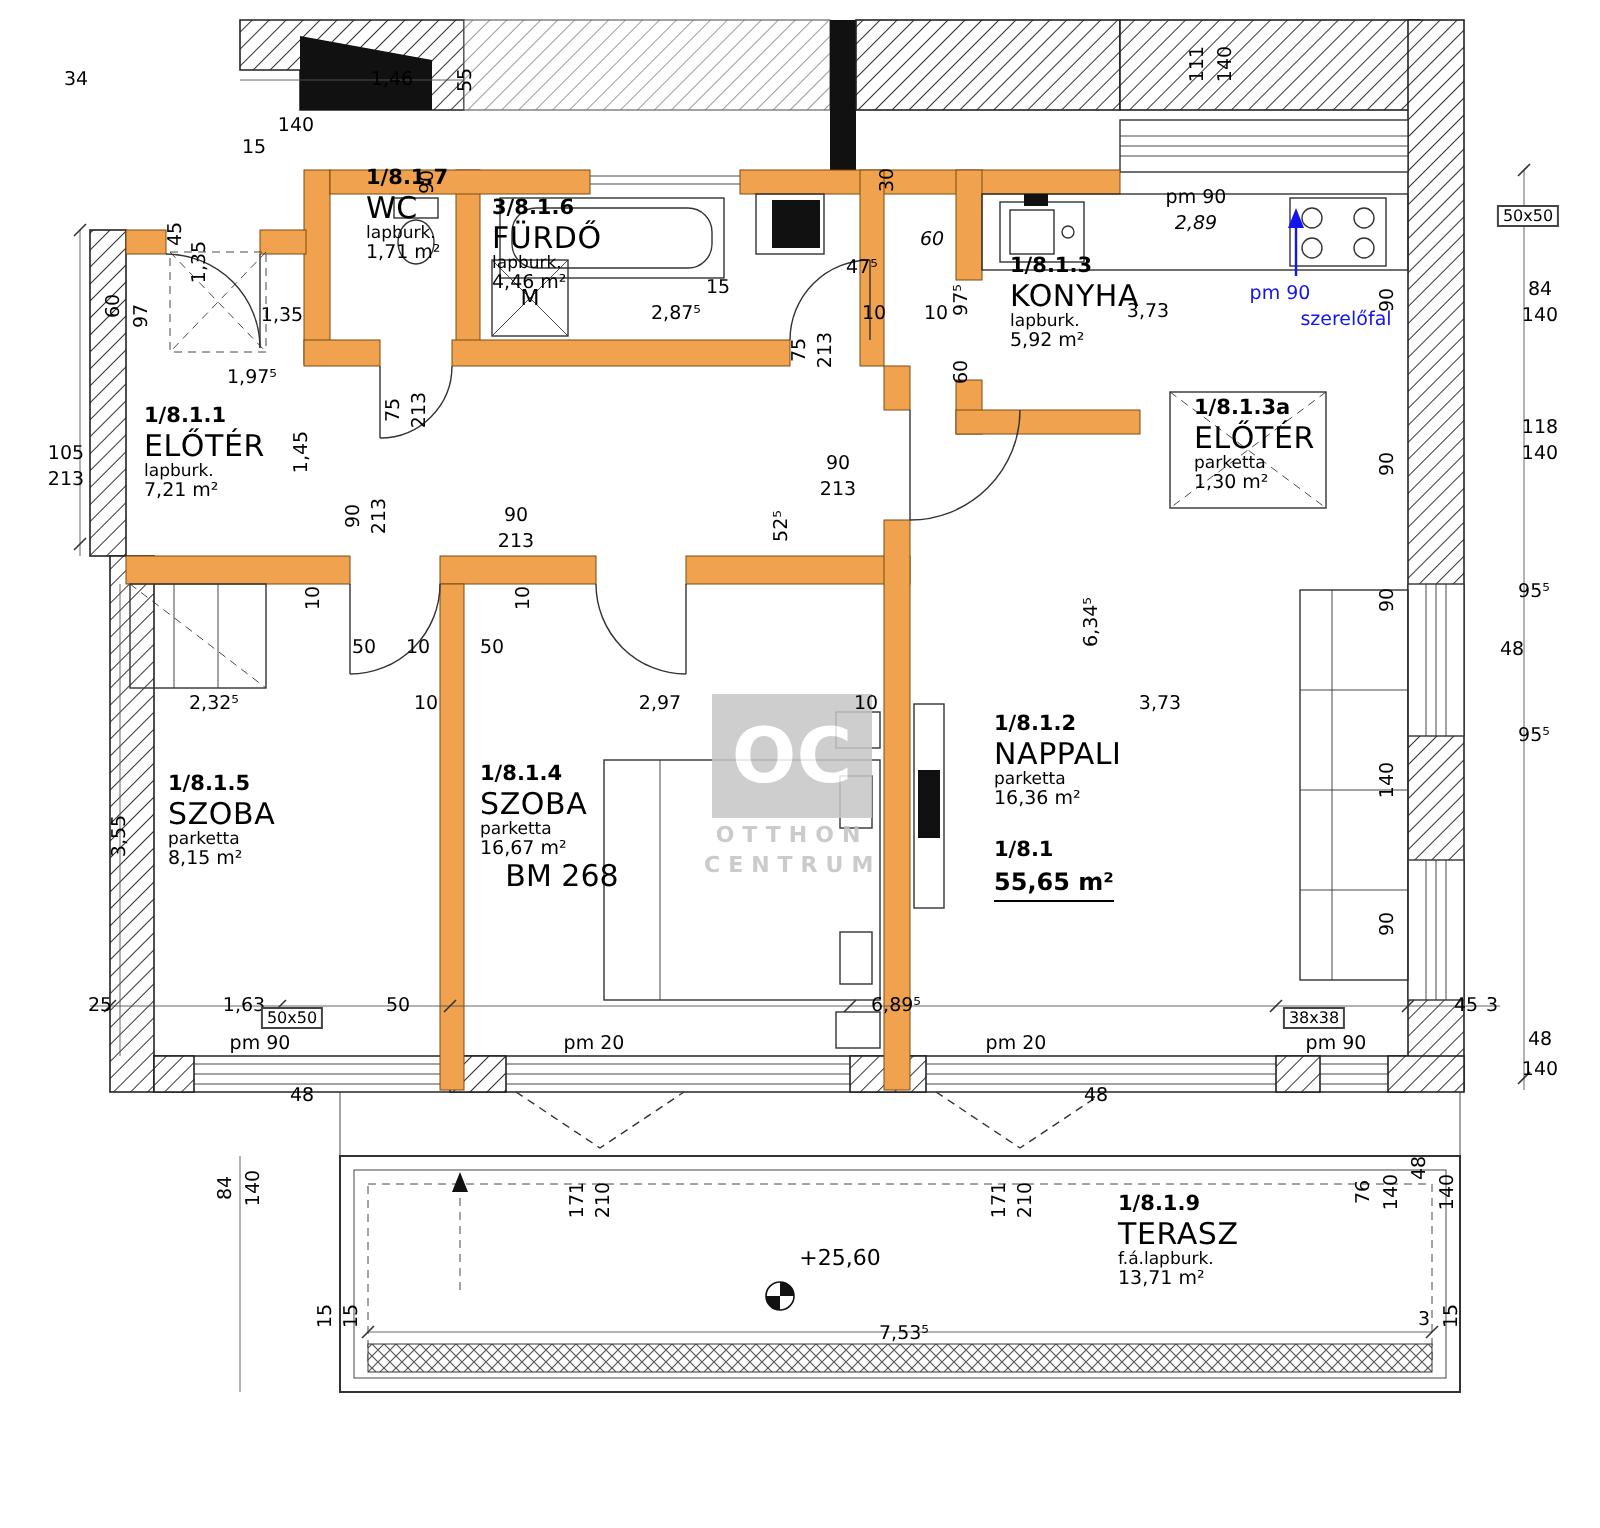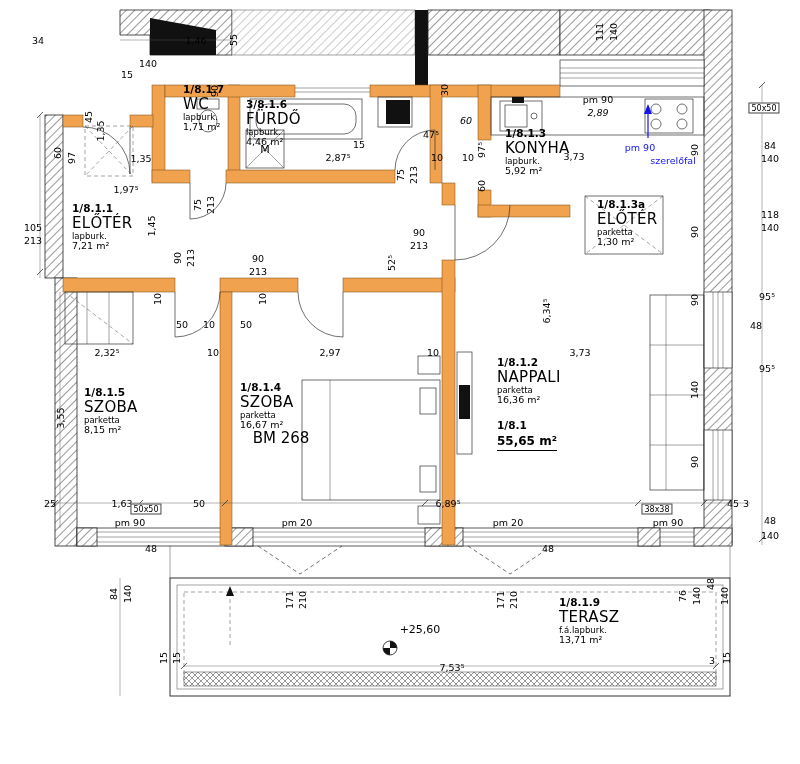--- a/index.html
+++ b/index.html
@@ -231,20 +231,25 @@
       <line x1="37" y1="118" x2="43" y2="112"></line>
           <line x1="37" y1="275" x2="43" y2="269"></line>
       <line x1="759" y1="88" x2="765" y2="82"></line>
           <line x1="759" y1="542" x2="765" y2="536"></line>
       <line x1="181" y1="669" x2="187" y2="663"></line>
           <line x1="713" y1="669" x2="719" y2="663"></line>
     </g>
   </g>
 </svg>
 
+<div class="logo">
+  <div class="logo-mark">OC</div>
+  <div class="logo-line">OTTHON</div>
+  <div class="logo-line">CENTRUM</div>
+</div>
 
 <div class="room" style="left:72px;top:203px">
   <div class="rid">1/8.1.1</div>
   <div class="rname">ELŐTÉR</div>
   <div class="rfin">lapburk.</div>
   <div class="rarea">7,21 m²</div>
 </div>
 
 <div class="room" style="left:183px;top:84px">
   <div class="rid">1/8.1.7</div>

